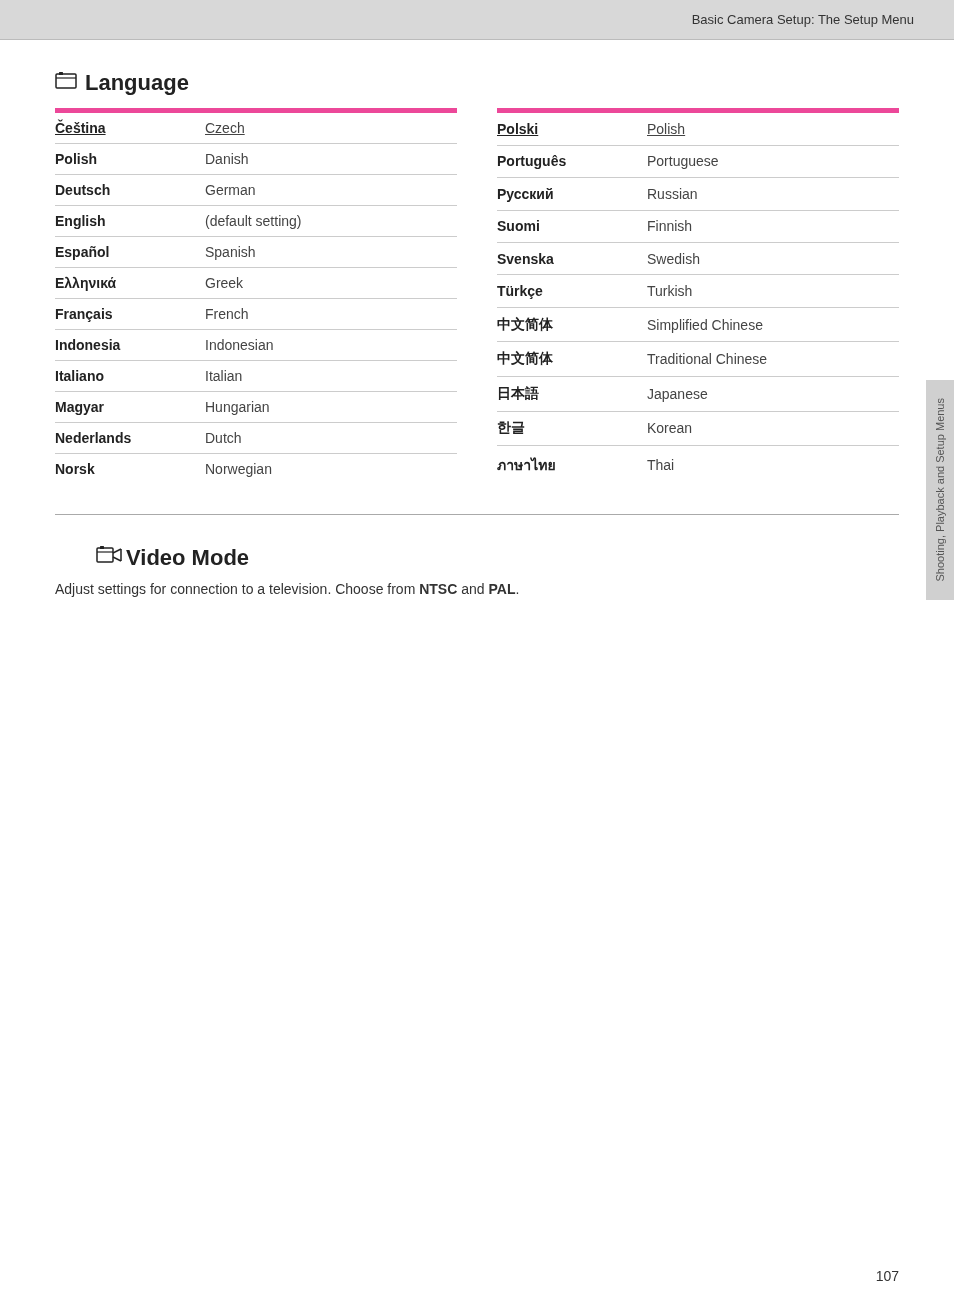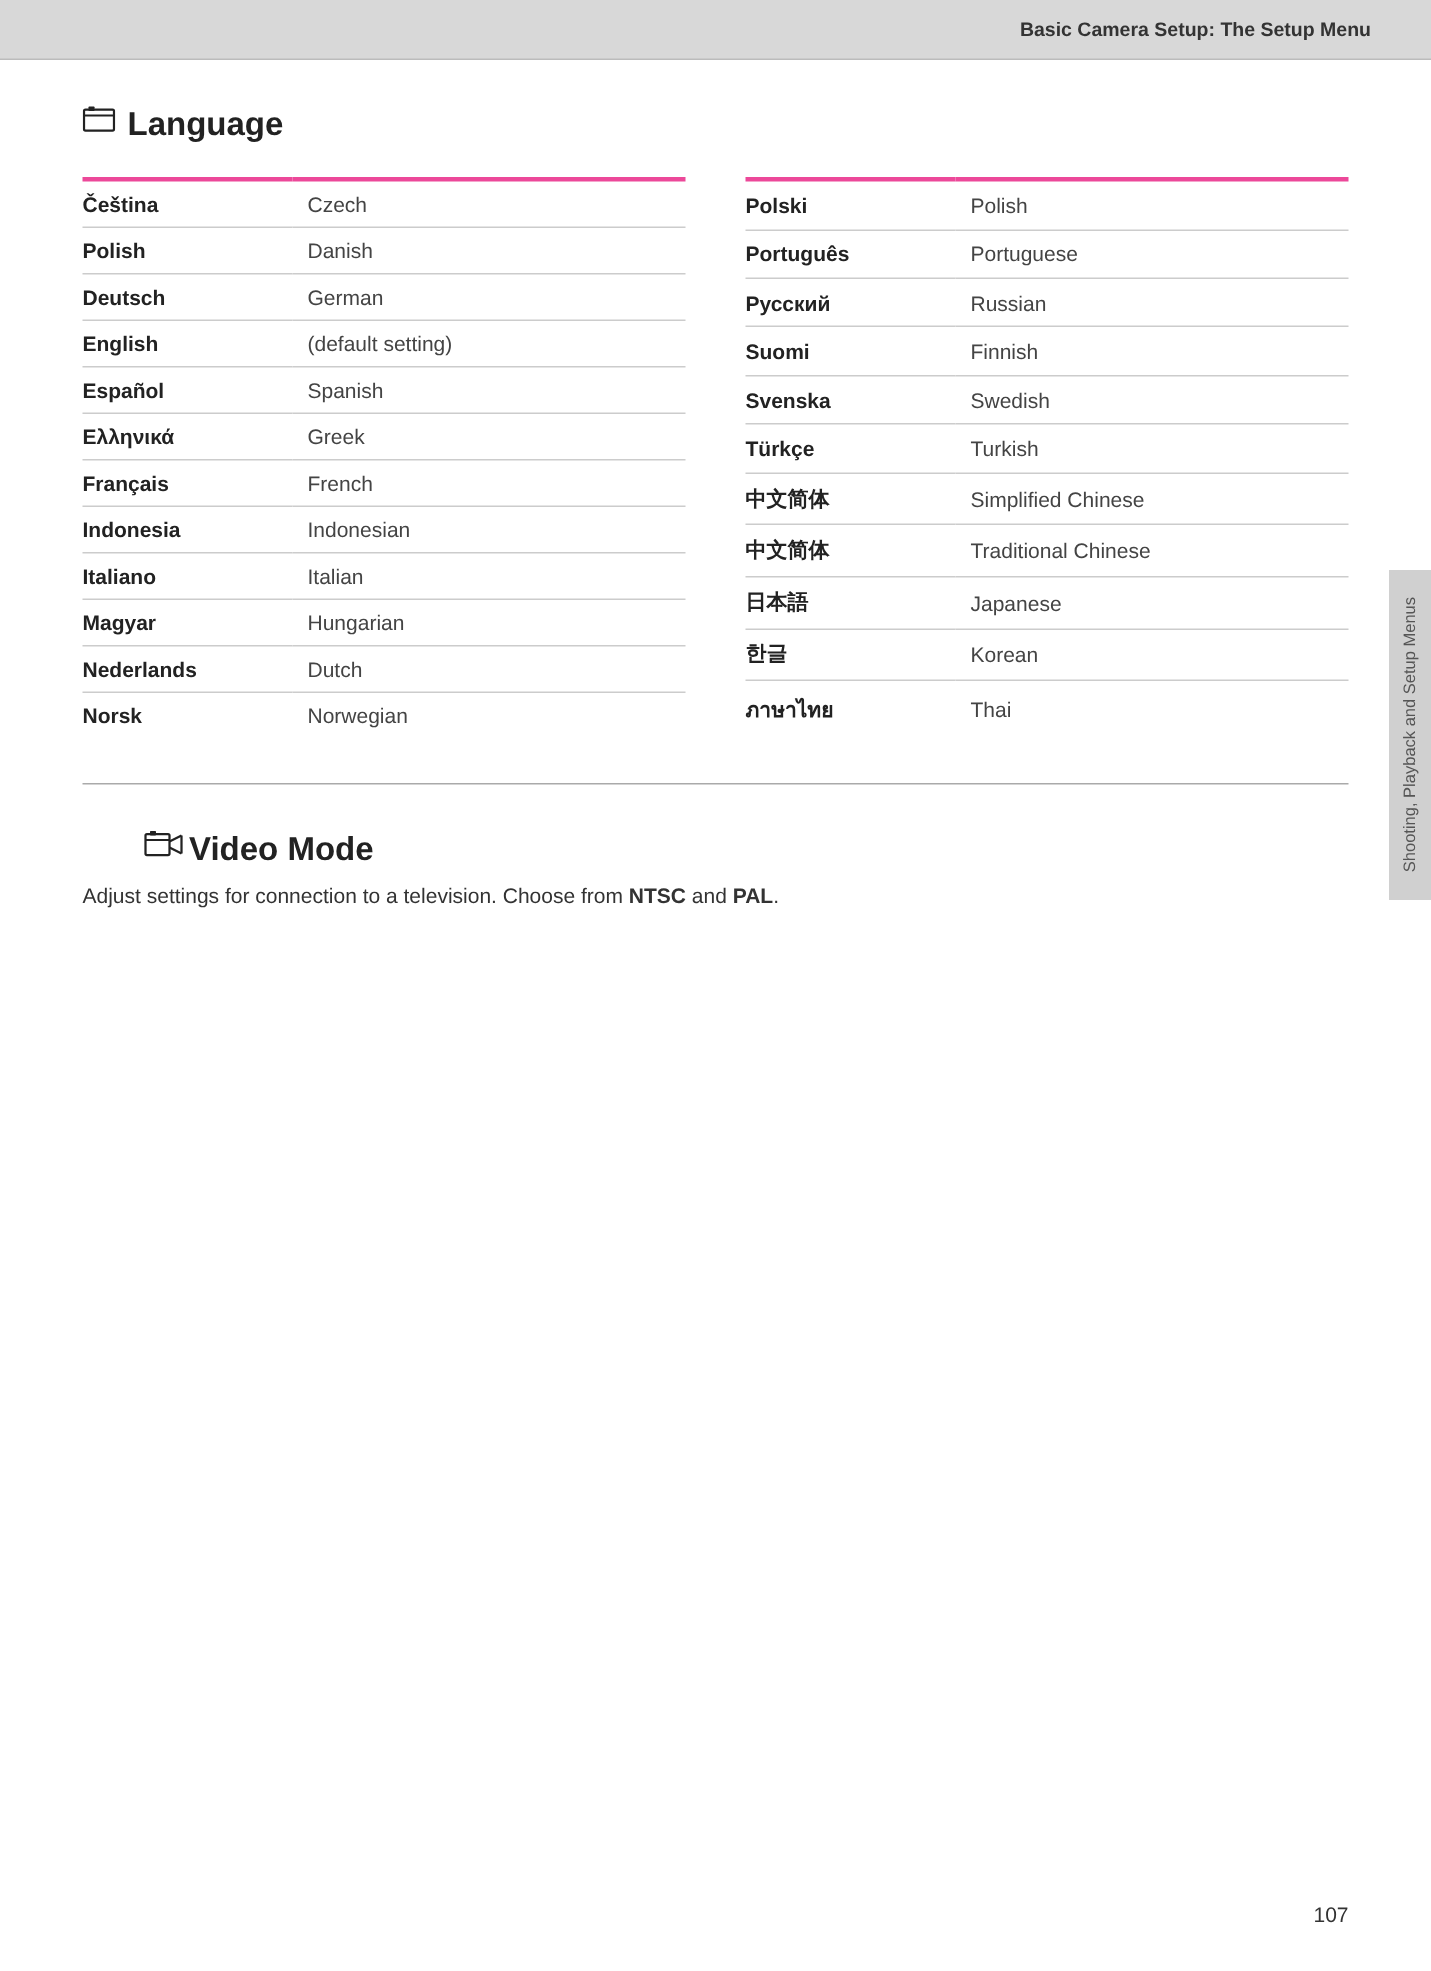--- a/index.html
+++ b/index.html
@@ -14,34 +14,33 @@
       position: relative;
     }
 
     .page-header {
       background: #d8d8d8;
       padding: 12px 40px;
       text-align: right;
       font-size: 13px;
       color: #333;
       border-bottom: 1px solid #bbb;
-      font-weight: bold;
     }
 
     .page-content {
       padding: 30px 55px 30px 55px;
     }
 
     .section-title {
       font-size: 22px;
       font-weight: bold;
       display: flex;
       align-items: center;
       gap: 8px;
-      margin-bottom: 22px;
+      margin-bottom: 12px;
     }
 
     .section-icon {
       font-size: 20px;
     }
 
     .section-intro {
       font-size: 14px;
       color: #333;
       margin-bottom: 18px;
@@ -59,21 +58,22 @@
     }
 
     .lang-table td {
       padding: 7px 10px;
       border-top: 1px solid #ccc;
       font-size: 14px;
       vertical-align: middle;
     }
 
     .lang-table tr:first-child td {
-      border-top: 3px solid #ec4899;
+      border-top: 5px solid #ec4899;
+      text-decoration: underline;
     }
 
     .lang-table td:first-child {
       font-weight: bold;
       width: 140px;
       padding-left: 0;
     }
 
     .lang-table td:last-child {
       color: #444;

